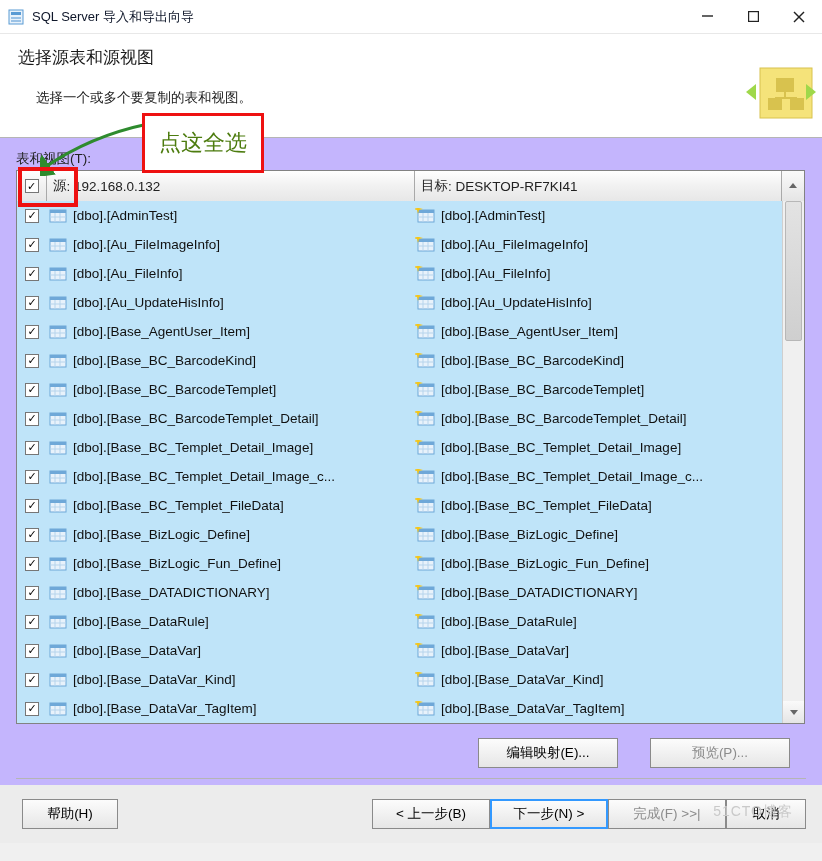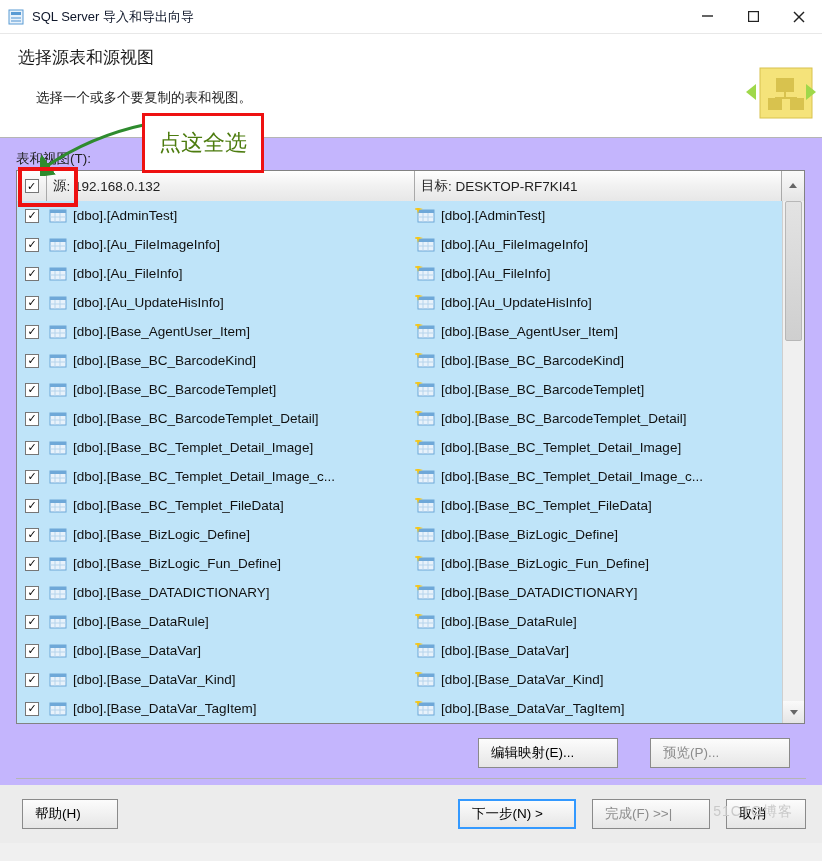--- a/index.html
+++ b/index.html
@@ -50,26 +50,26 @@
   .checkbox { width: 14px; height: 14px; border: 1px solid #767676; background: #fff; display: inline-flex; align-items: center; justify-content: center; }
   .checkbox.checked::after { content: "✓"; font-size: 11px; line-height: 1; color: #000; }
 
   .vscroll { width: 22px; border-left: 1px solid #cfcfcf; background: #f0f0f0; display: flex; flex-direction: column; }
   .vsbtn { height: 22px; background: linear-gradient(#fafafa,#e5e5e5); display: flex; align-items: center; justify-content: center; font-size: 9px; color: #555; }
   .vstrack { flex: 1; position: relative; }
   .vsthumb { position: absolute; left: 2px; right: 2px; top: 0; height: 140px; background: linear-gradient(#e3e3e3,#cfcfcf); border: 1px solid #b7b7b7; border-radius: 2px; }
 
   
   .under-btns { display: flex; justify-content: flex-end; gap: 32px; padding: 14px 16px 10px 0; border-bottom: 1px solid #b5b5b5; }
-  .btn { min-width: 140px; height: 30px; border: 1px solid #8a8a8a; background: linear-gradient(#fcfcfc,#e6e6e6); font-size: 13.5px; display: flex; align-items: center; padding: 0 12px; }
+  .btn { min-width: 140px; height: 30px; border: 1px solid #8a8a8a; background: linear-gradient(#fcfcfc,#e6e6e6); font-size: 13.5px; display: flex; align-items: center; justify-content: center; padding: 0 12px; }
   .btn.disabled { color: #8c8c8c; }
   .btn.default { border: 2px solid #3399ff; }
 
   
-  .footer { padding: 14px 16px 14px 22px; display: flex; align-items: center; gap: 16px; background: #ececec; }
+  .footer { padding: 14px 16px 14px 22px; display: flex; align-items: center; gap: 0; background: #ececec; }
   .footer .spacer { flex: 1; }
   .footer .btn { min-width: 118px; }
   .footer .help-btn{ min-width:96px; }
 
   .watermark { position: absolute; right: 29px; bottom: 40px; font-size: 14px; color: #c9c9c9; letter-spacing: 1px; pointer-events: none; }
 </style>
 </head>
 <body>
 
 <div class="titlebar">
@@ -661,20 +661,23 @@
         <span>预览(P)...</span>
       </div>
   </div>
 </div>
 
 <div class="footer">
   <div class="btn help-btn">
       <span>帮助(H)</span>
     </div>
   <div class="spacer"></div>
+  <div class="btn">
+      <span>&lt; 上一步(B)</span>
+    </div>
   <div class="btn default">
       <span>下一步(N) &gt;</span>
     </div>
   <div class="btn disabled">
       <span>完成(F) &gt;&gt;|</span>
     </div>
   <div class="btn" style="min-width:80px">
       <span>取消</span>
     </div>
 </div>

